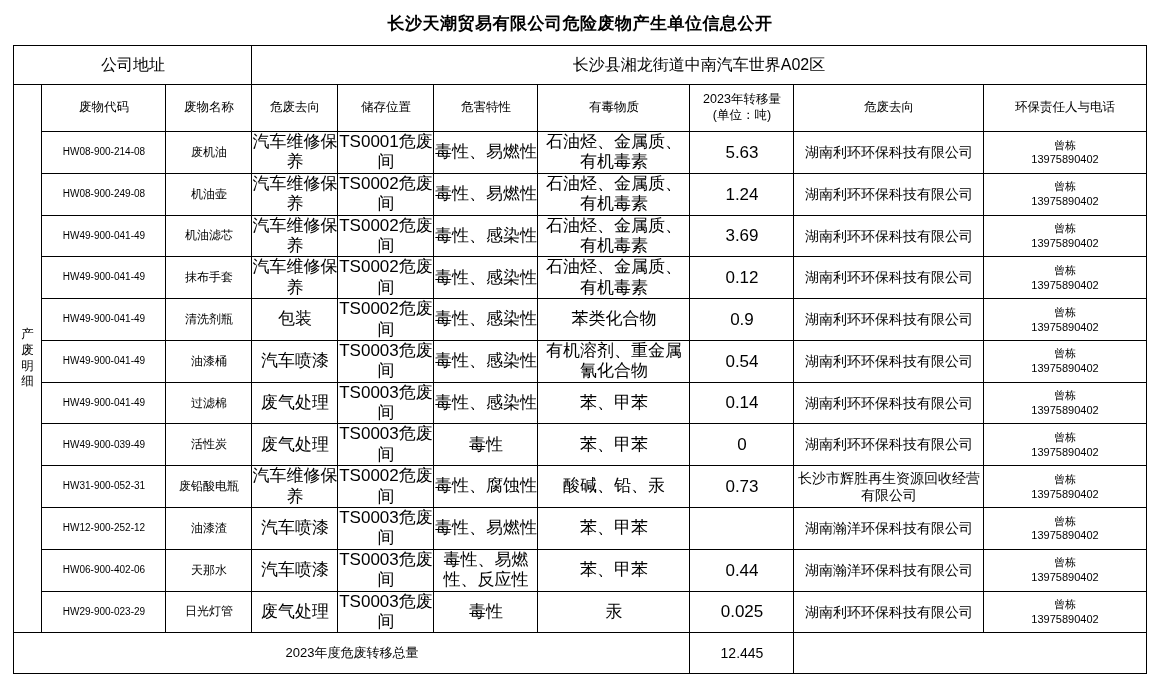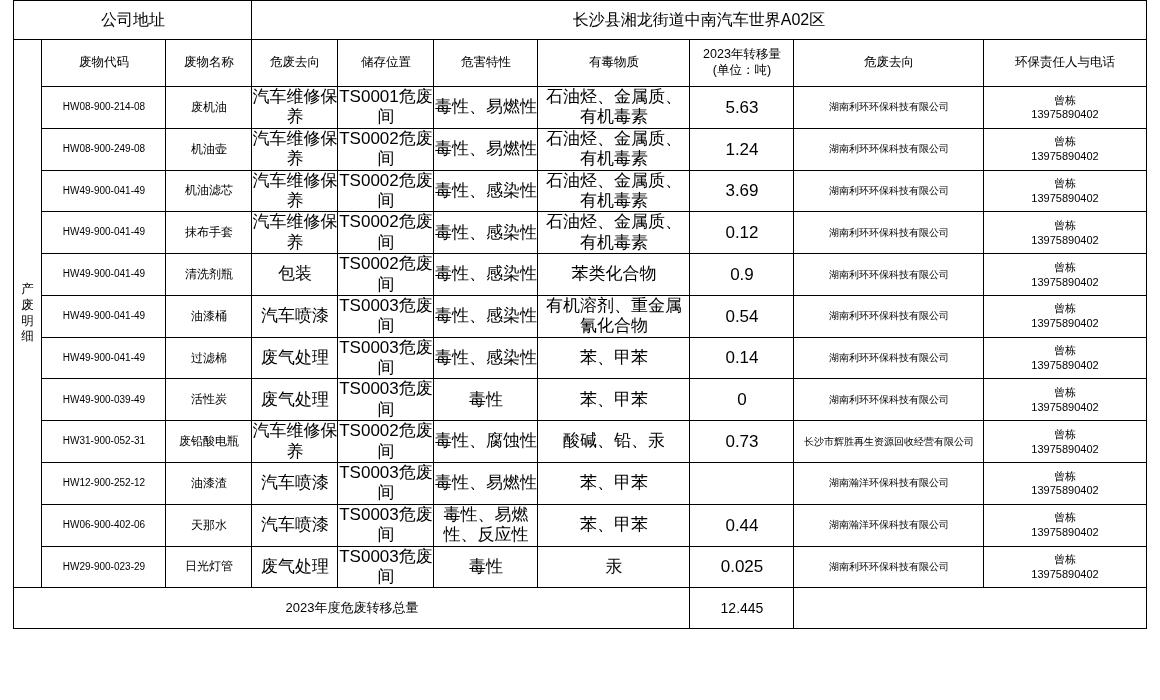--- a/index.html
+++ b/index.html
@@ -68,38 +68,39 @@
     height: 46px;
     line-height: 1.25;
   }
   .cell {
     font-size: 12px;
     height: 38px;
     line-height: 1.25;
   }
   .cell.code { font-size: 10px; }
   .cell.num  { font-size: 17px; }
-  .cell.dest { font-size: 10px; line-height: 1.2; }
+  .cell.dest { font-size: 14px; line-height: 1.2; }
   .cell.person { font-size: 11px; line-height: 1.35; }
   .cell.small { font-size: 17px; line-height: 1.2; }
   .total-label {
     font-size: 13px;
     height: 40px;
   }
   .total-value {
     font-size: 14px;
     height: 40px;
   }
   .two-line { white-space: pre-line; margin-top: 48px; }
 </style>
 </head>
 <body>
 
 <div class="page">
 
+  <div class="doc-title">长沙天潮贸易有限公司危险废物产生单位信息公开</div>
 
   <table class="main">
     <colgroup>
       <col style="width:28px">
       <col style="width:124px">
       <col style="width:86px">
       <col style="width:86px">
       <col style="width:96px">
       <col style="width:104px">
       <col style="width:152px">

